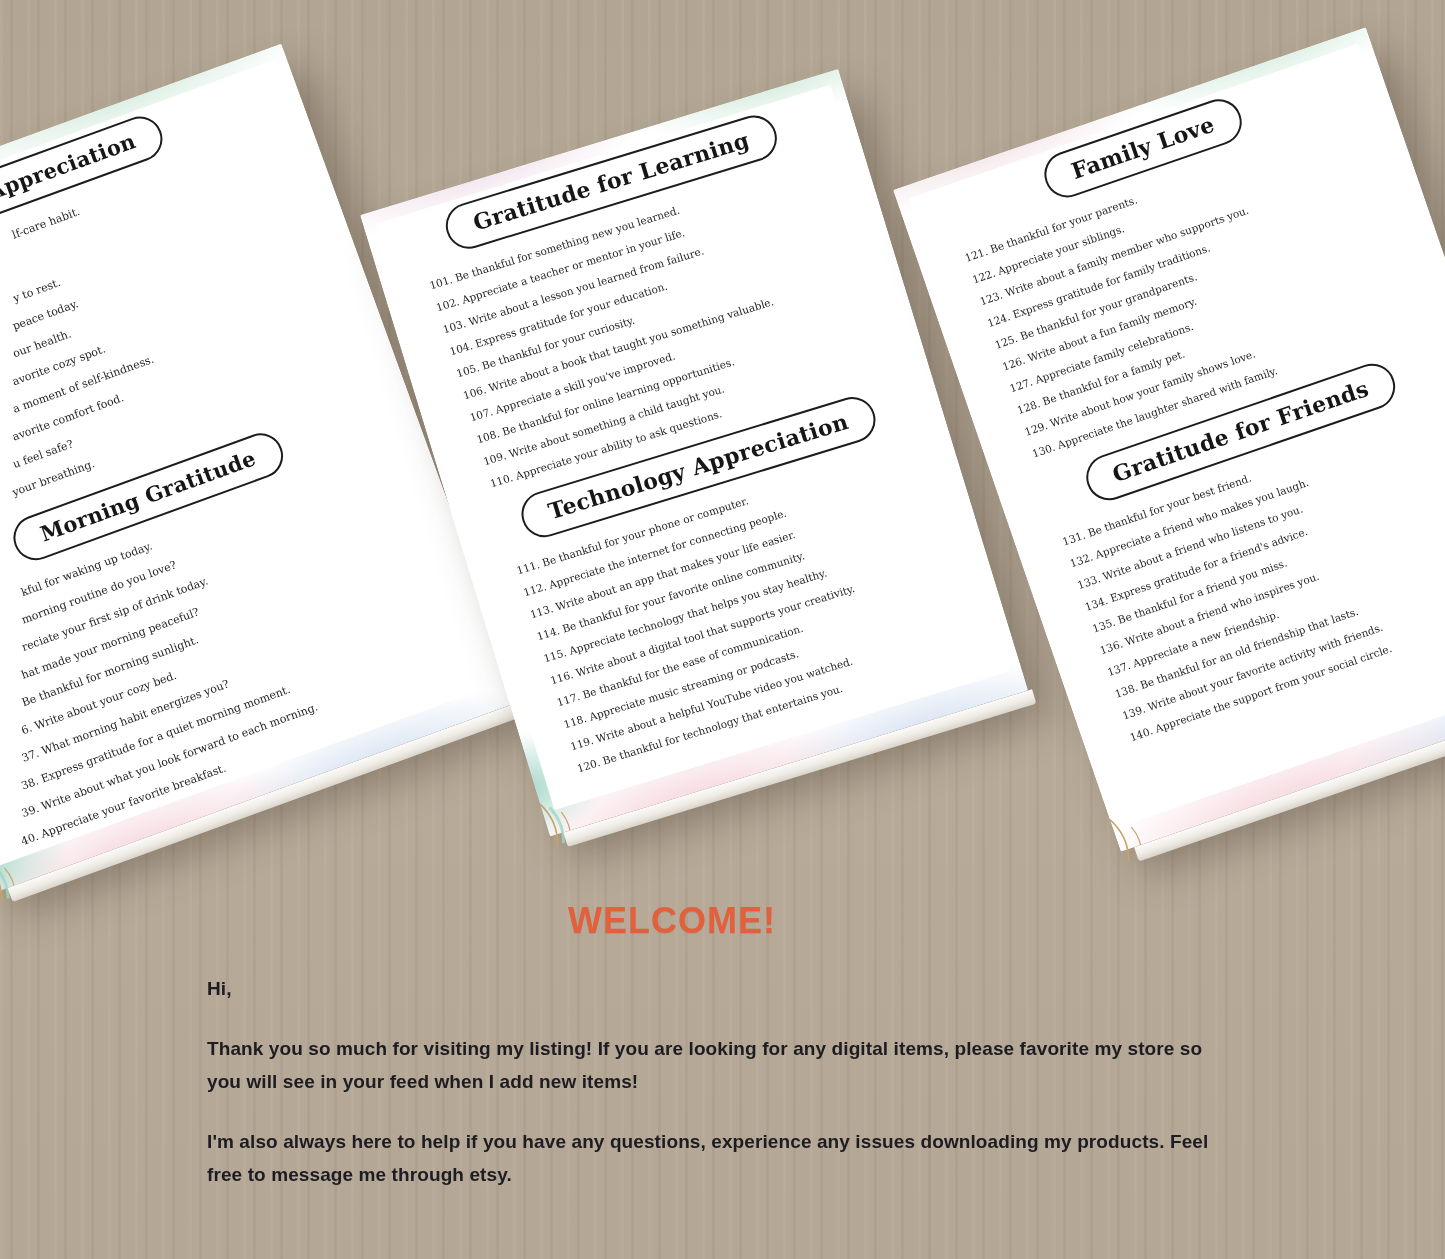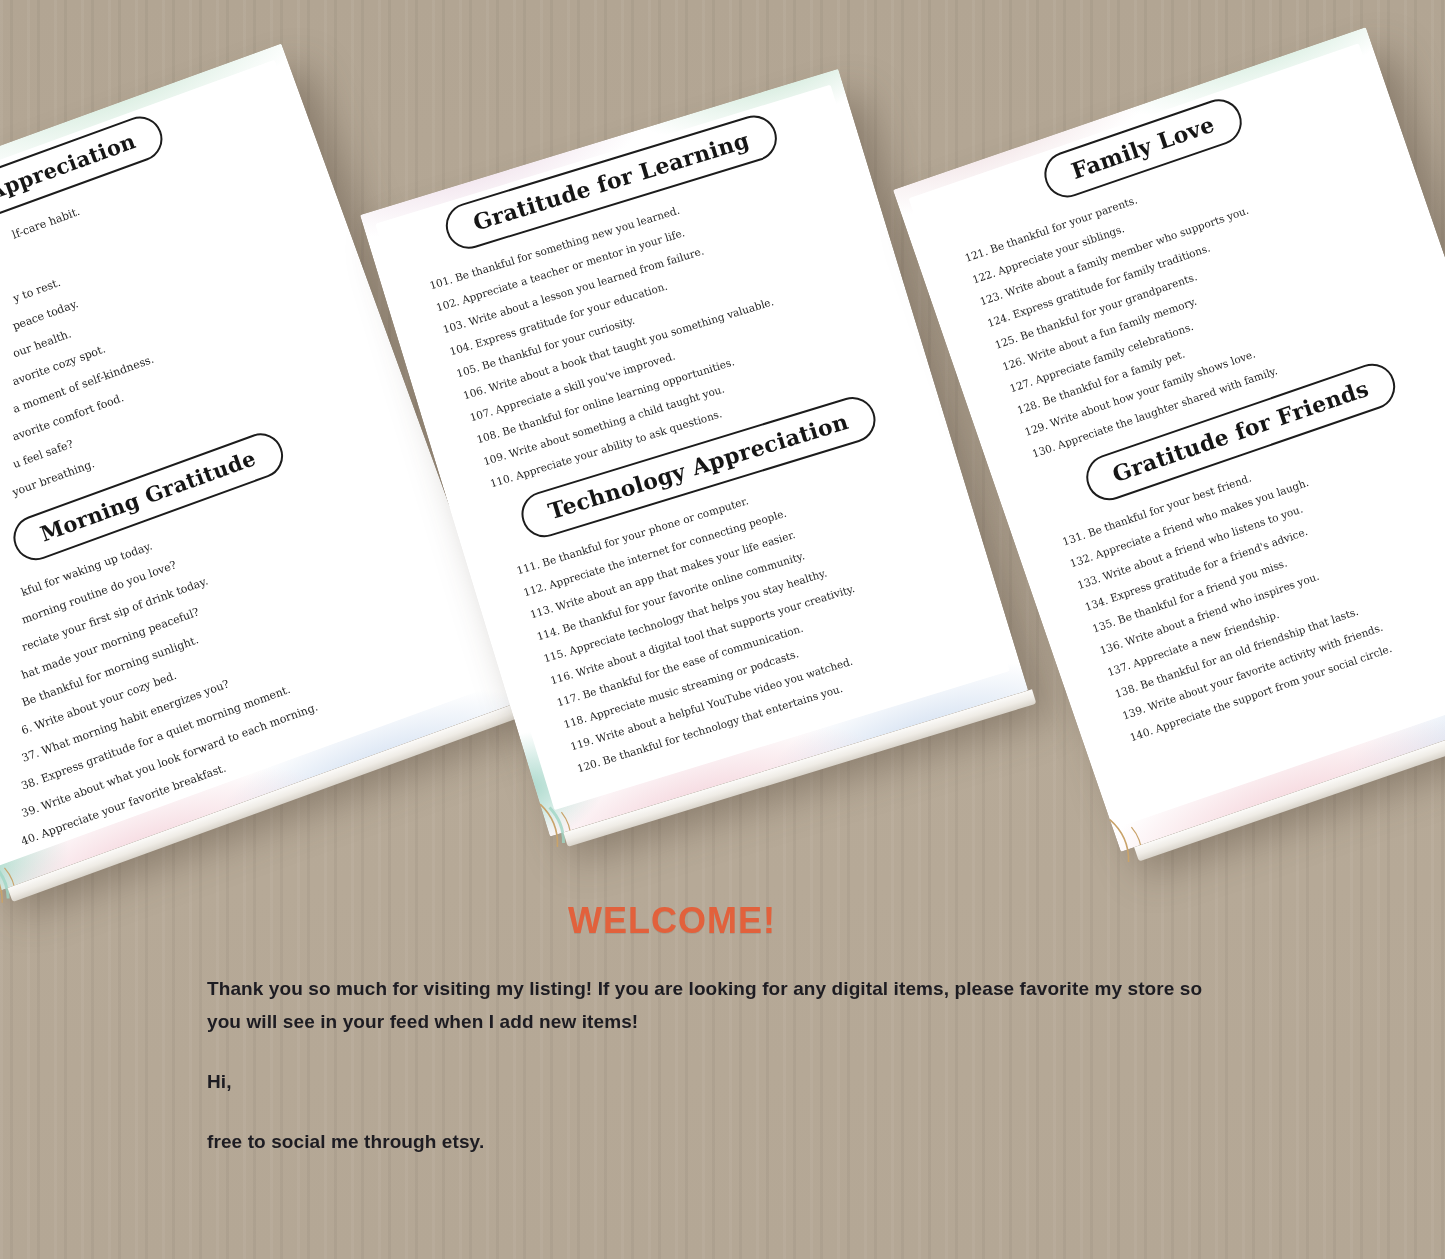--- a/index.html
+++ b/index.html
@@ -272,24 +272,25 @@
     <svg class="gold-accent" viewBox="0 0 46 52">
       <path d="M6 4 C 14 18, 16 34, 10 50" stroke="#c9a36a" stroke-width="1.6" fill="none"></path>
       <path d="M24 18 C 28 28, 28 38, 25 48" stroke="#c9a36a" stroke-width="1.2" fill="none"></path>
     </svg>
   </div>
 
   <div class="welcome-heading">WELCOME!</div>
 
   <div class="welcome-text">
     <div class="para">
+      <div class="line">Hi,</div>
+    </div>
+    <div class="para">
       <div class="line">Thank you so much for visiting my listing! If you are looking for any digital items, please favorite my store so</div>
       <div class="line">you will see in your feed when I add new items!</div>
     </div>
     <div class="para">
-      <div class="line">Hi,</div>
-    </div>
-    <div class="para">
-      <div class="line">free to social me through etsy.</div>
+      <div class="line">I'm also always here to help if you have any questions, experience any issues downloading my products. Feel</div>
+      <div class="line">free to message me through etsy.</div>
     </div>
   </div>
 
 </div>
 
 </body></html>

